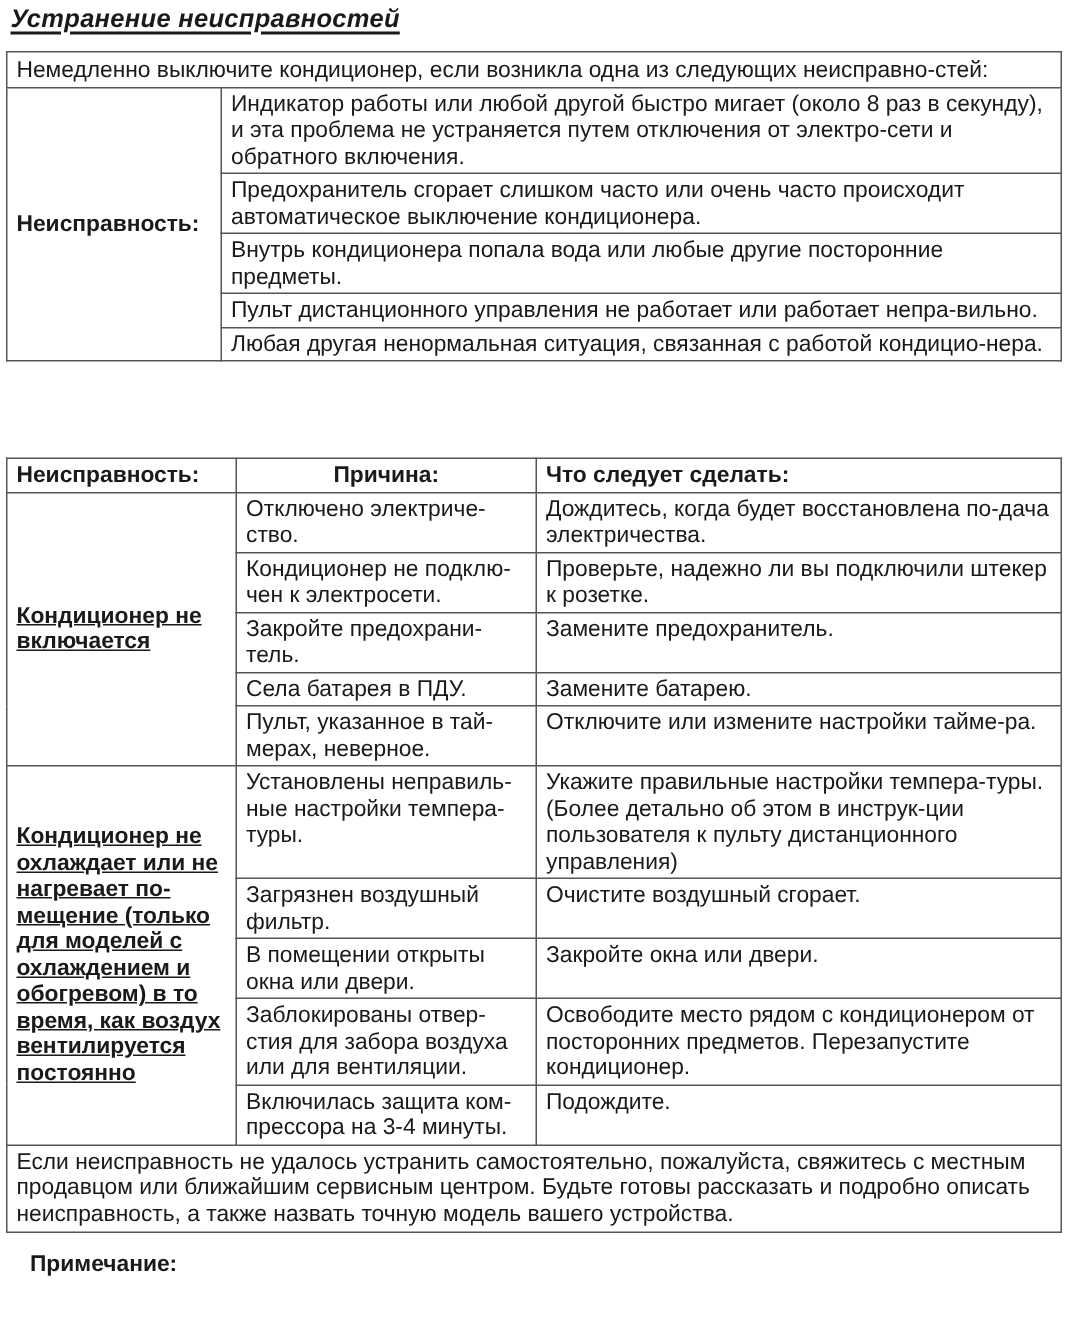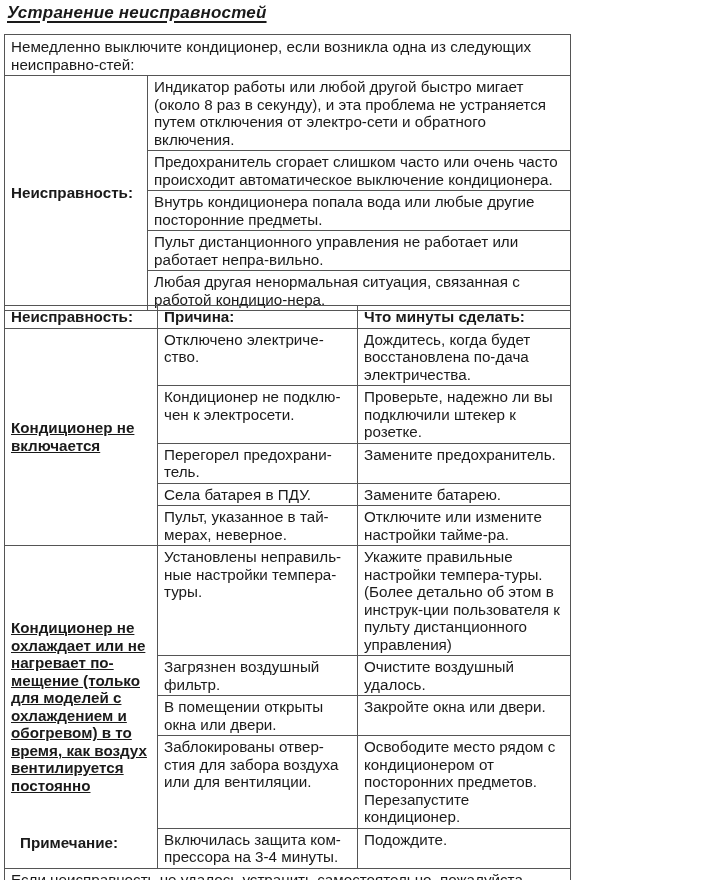--- a/index.html
+++ b/index.html
@@ -1,30 +1,30 @@
 <!DOCTYPE html>
 <html><head>
 <meta charset="utf-8">
 <style>
   html, body { margin: 0; padding: 0; background: #ffffff; }
   body { width: 712px; height: 880px; position: relative; overflow: hidden;
          font-family: "Liberation Sans", sans-serif; color: #1a1a1a; }
   .title { position: absolute; left: 6px; top: 2px; font-size: 17px; font-weight: bold;
            font-style: italic; text-decoration: underline; text-decoration-thickness: 2px;
            text-underline-offset: 3px; letter-spacing: 0.2px; color: #1a1a1a; margin: 1px; }
-  table { border-collapse: collapse; position: absolute; left: 4px; width: 567px; }
+  table { border-collapse: collapse; position: absolute; left: 4px; width: 704px; }
   td, th { border: 1.3px solid #555; font-size: 15.2px; line-height: 17.5px; vertical-align: top;
            padding: 2px 6px 2px 6px; text-align: left; font-weight: normal; }
   .t1 { top: 34px; }
   .t1 .intro { padding: 3px 6px 2px 6px; }
   .t1 .lbl { width: 130px; vertical-align: middle; font-weight: bold; }
   .t2 { top: 305px; }
   .t2 th { font-weight: bold; padding: 2px 6px; }
   .c1 { width: 140px; }
-  .c2 { width: 187px; }
+  .c2 { width: 187px; text-align: center; }
   .bold { font-weight: bold; text-decoration: underline; }
   .mid { vertical-align: middle; }
   .footer { padding: 2px 16px 3px 6px; }
   .note { position: absolute; left: 6px; top: 834px; font-size: 15.2px; line-height: 18px; }
   .note-label { position: absolute; left: 0; top: 0; font-weight: bold; white-space: nowrap; margin-left: 14px; }
   .note-text { position: absolute; left: 143px; top: 0; font-weight: bold; white-space: nowrap; }
 </style>
 </head>
 <body>
 
@@ -52,53 +52,53 @@
         <td>Любая другая ненормальная ситуация, связанная с работой кондицио-нера.</td>
       </tr>
 </tbody>
   </table>
 
 <table class="t2">
   <tbody>
       <tr>
     <th class="c1">Неисправность:</th>
     <th class="c2">Причина:</th>
-    <th>Что минуты сделать:</th>
+    <th>Что следует сделать:</th>
   </tr>
 
   <tr>
     <td class="bold mid" rowspan="5">Кондиционер не включается</td>
     <td>Отключено электриче-ство.</td>
     <td>Дождитесь, когда будет восстановлена по-дача электричества.</td>
   </tr>
   <tr>
     <td>Кондиционер не подклю-чен к электросети.</td>
     <td>Проверьте, надежно ли вы подключили штекер к розетке.</td>
   </tr>
   <tr>
-    <td>Перегорел предохрани-тель.</td>
+    <td>Закройте предохрани-тель.</td>
     <td>Замените предохранитель.</td>
   </tr>
   <tr>
     <td>Села батарея в ПДУ.</td>
     <td>Замените батарею.</td>
   </tr>
   <tr>
     <td>Пульт, указанное в тай-мерах, неверное.</td>
     <td>Отключите или измените настройки тайме-ра.</td>
   </tr>
 
   <tr>
     <td class="bold mid" rowspan="5">Кондиционер не охлаждает или не нагревает по-мещение (только для моделей с охлаждением и обогревом) в то время, как воздух вентилируется постоянно</td>
     <td>Установлены неправиль-ные настройки темпера-туры.</td>
     <td>Укажите правильные настройки темпера-туры. (Более детально об этом в инструк-ции пользователя к пульту дистанционного управления)</td>
   </tr>
   <tr>
     <td>Загрязнен воздушный фильтр.</td>
-    <td>Очистите воздушный удалось.</td>
+    <td>Очистите воздушный сгорает.</td>
   </tr>
   <tr>
     <td>В помещении открыты окна или двери.</td>
     <td>Закройте окна или двери.</td>
   </tr>
   <tr>
     <td>Заблокированы отвер-стия для забора воздуха или для вентиляции.</td>
     <td>Освободите место рядом с кондиционером от посторонних предметов. Перезапустите кондиционер.</td>
   </tr>
   <tr>

